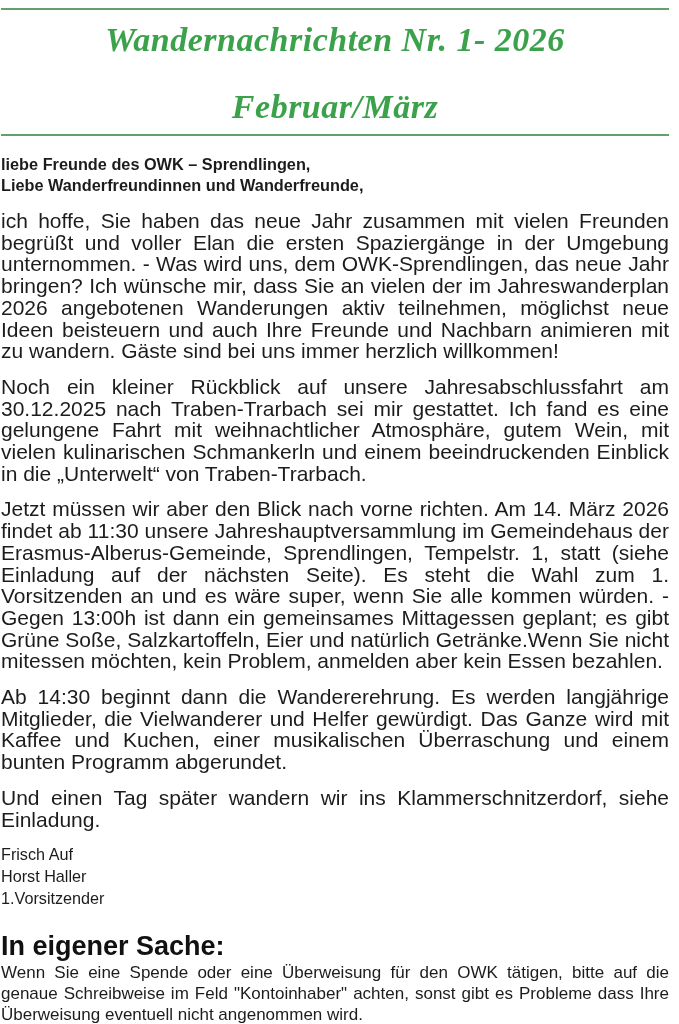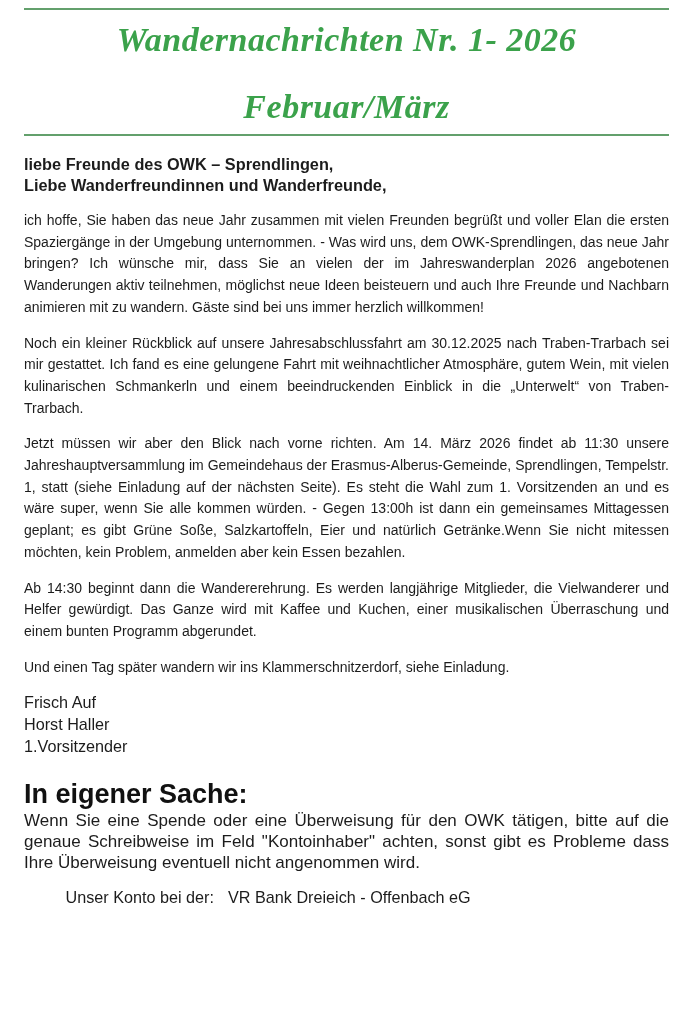--- a/index.html
+++ b/index.html
@@ -7,21 +7,21 @@
     padding: 0;
     background: #ffffff;
   }
   .page {
     position: relative;
     width: 679px;
     height: 1024px;
     background: #ffffff;
     overflow: hidden;
     box-sizing: border-box;
-    padding: 0 10px 0 24px;
+    padding: 0 10px 0 1px;
     font-family: "Liberation Sans", sans-serif;
     color: #1c1c1c;
   }
   .rule {
     border: none;
     border-top: 2px solid #63a06c;
     margin: 0 0 0 0;
   }
   .rule-top { margin-top: 8px; }
   .rule-bottom { margin-top: 7px; }
@@ -38,21 +38,21 @@
   }
   .subtitle { margin-top: 27px; }
   .salutation {
     margin-top: 18px;
     font-weight: bold;
     font-size: 16.3px;
     line-height: 21px;
   }
   .para {
     margin: 14px 0 0 0;
-    font-size: 14px;
+    font-size: 21px;
     line-height: 21.7px;
     text-align: justify;
     hyphens: manual;
     -webkit-hyphens: manual;
   }
   .para b { font-weight: normal; }
   .signature {
     margin-top: 14px;
     font-size: 16.2px;
     line-height: 21.7px;

